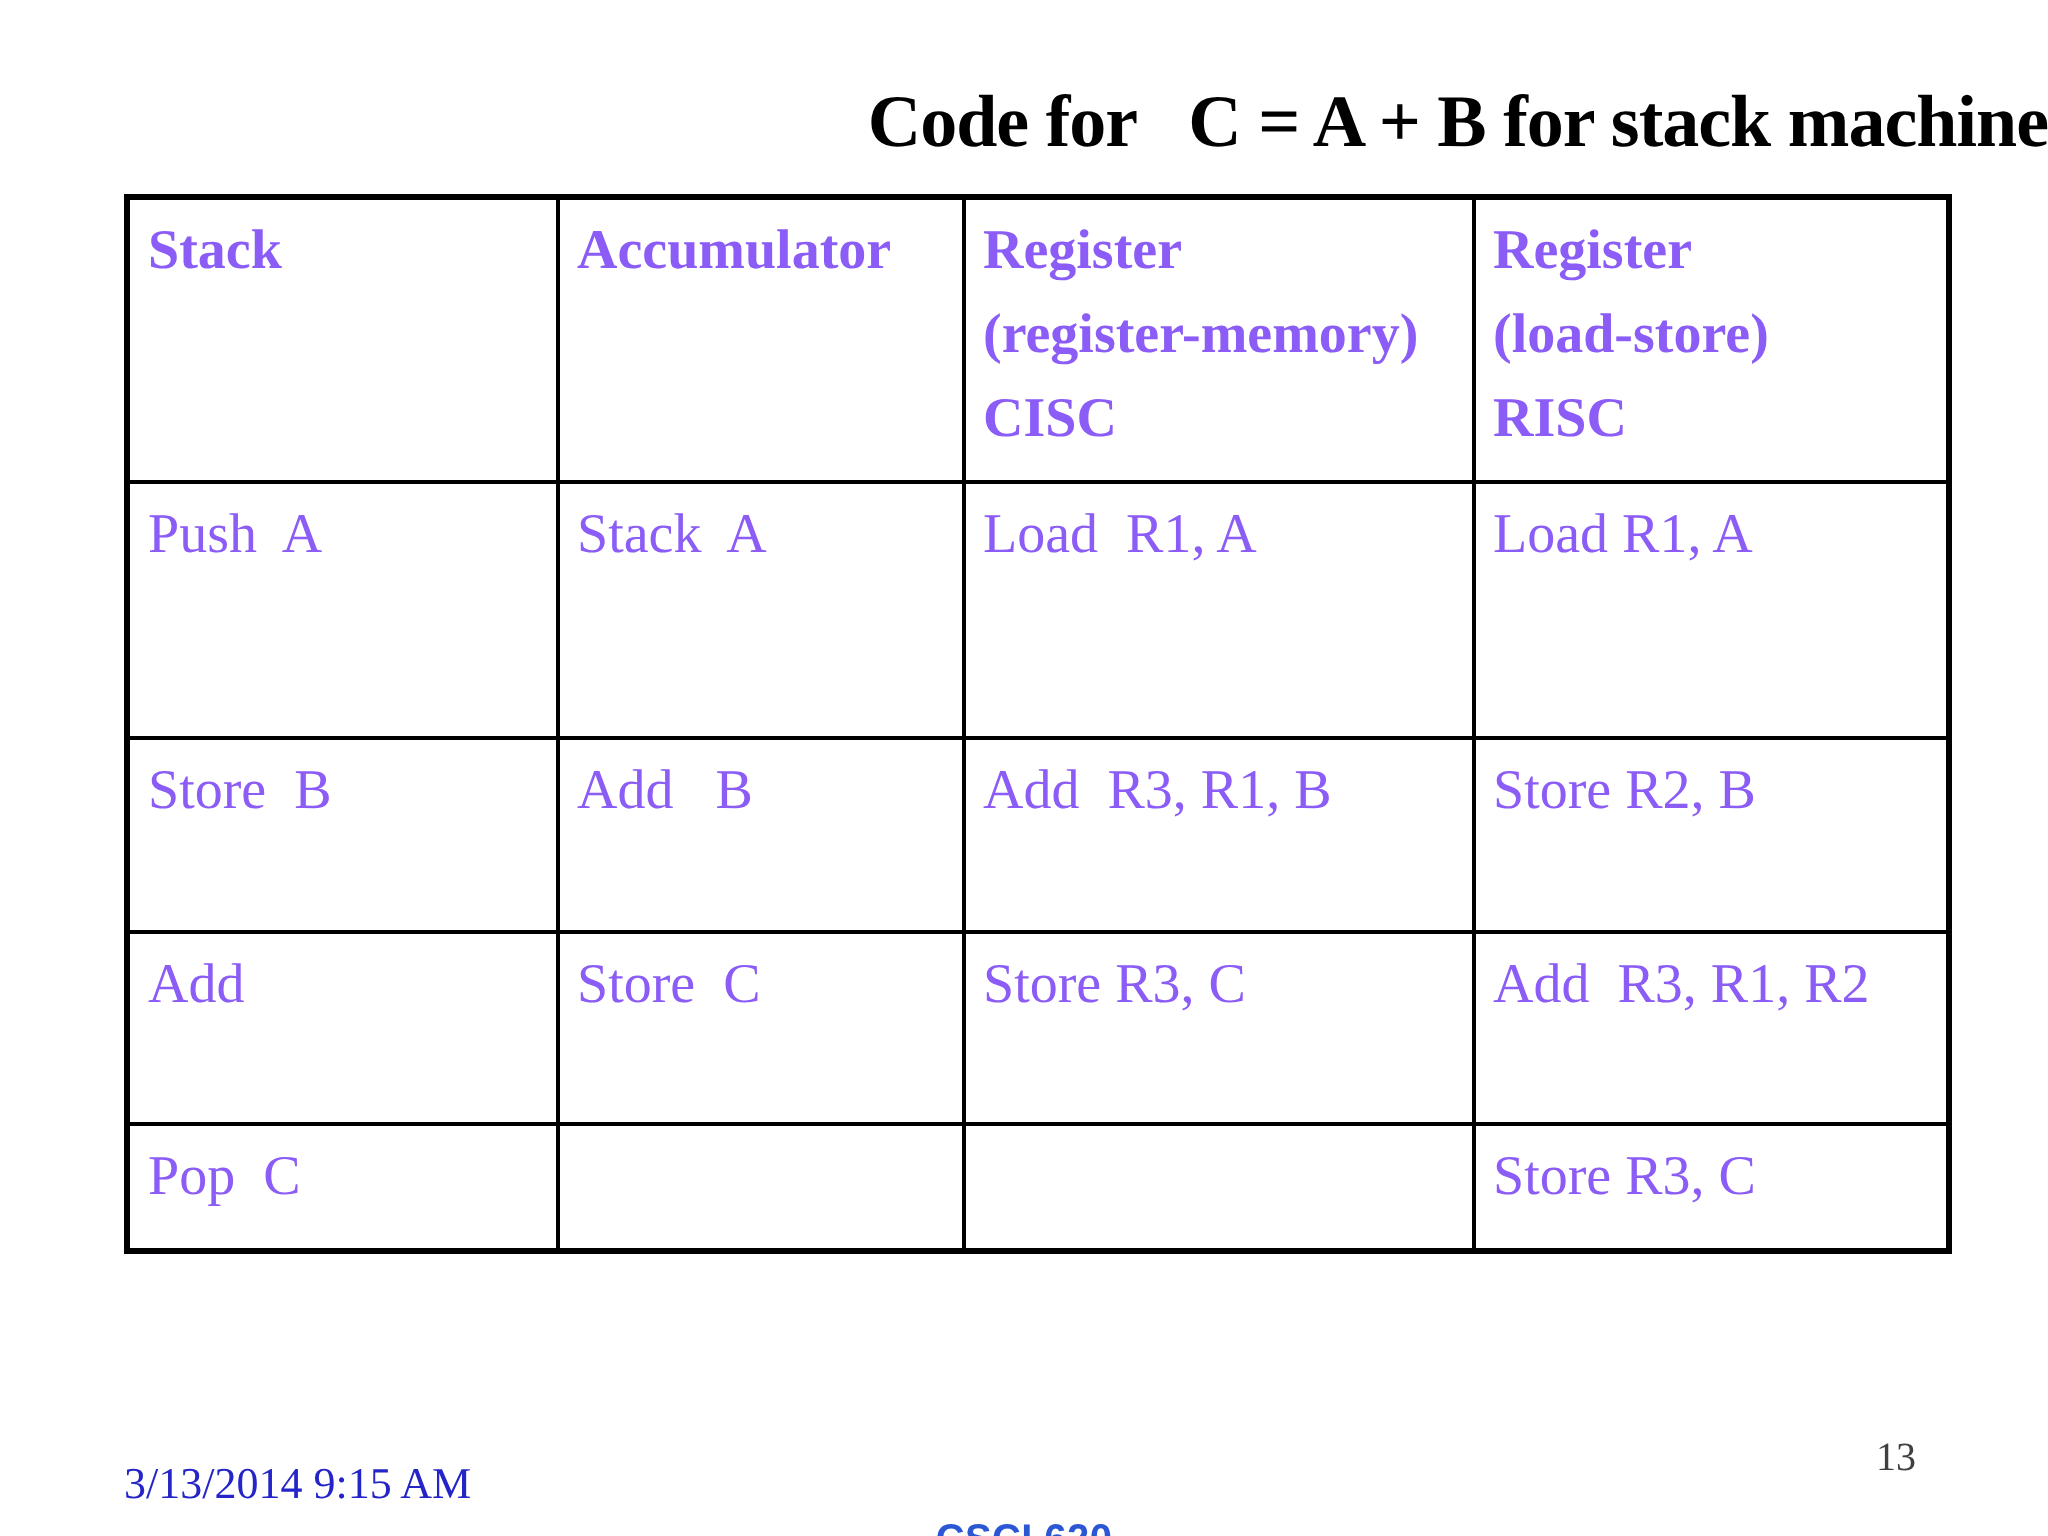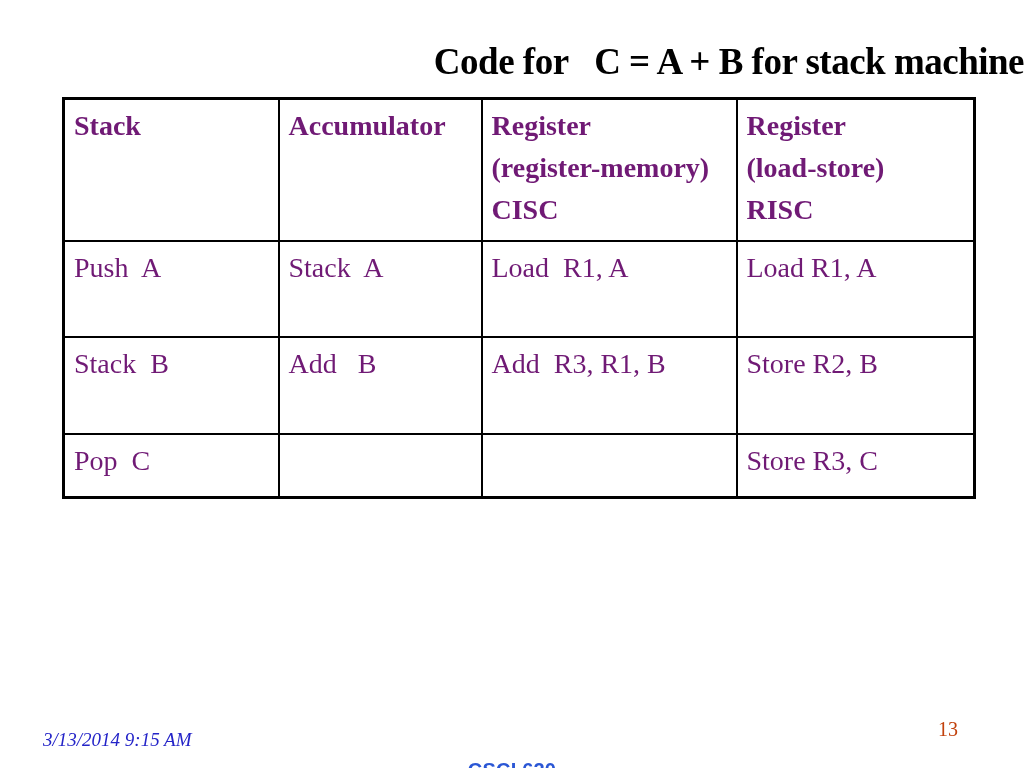--- a/index.html
+++ b/index.html
@@ -32,31 +32,30 @@
     border: 3px solid #000000;
   }
   table.cmp-table th, table.cmp-table td {
     border: 2px solid #000000;
     vertical-align: top;
     text-align: left;
     padding: 5px 9px;
     font-size: 28px;
     line-height: 1.5;
     white-space: pre-wrap;
-    color: #701a75;
+    color: #8b5cf6;
     overflow: hidden;
   }
   table.cmp-table th { font-weight: bold; }
 
   .footer-datetime {
     position: absolute;
-    left: 43px; top: 729px;
-    font-size: 19px;
+    left: 62px; top: 729px;
+    font-size: 22px;
     font-family: "Liberation Serif", serif;
-    font-style: italic;
   }
   .footer-course {
     position: absolute;
     left: 0; top: 736px; width: 100%;
     text-align: center;
     font-family: "Liberation Sans", sans-serif;
     font-weight: bold;
     font-size: 20px;
     letter-spacing: 0.2px;
     margin-top: 23px;
@@ -86,40 +85,46 @@
       <tr style="height:142px;">
         <th>Stack</th>
         <th>Accumulator</th>
         <th>Register
 (register-memory)
 CISC</th>
         <th>Register
 (load-store)
 RISC</th>
       </tr>
-      <tr style="height:96px;">
+      <tr style="height:128px;">
         <td>Push  A</td>
         <td>Stack  A</td>
         <td>Load  R1, A</td>
         <td>Load R1, A</td>
       </tr>
       <tr style="height:97px;">
-        <td>Stack  B</td>
+        <td>Store  B</td>
         <td>Add   B</td>
         <td>Add  R3, R1, B</td>
         <td>Store R2, B</td>
+      </tr>
+      <tr style="height:96px;">
+        <td>Add</td>
+        <td>Store  C</td>
+        <td>Store R3, C</td>
+        <td>Add  R3, R1, R2</td>
       </tr>
       <tr style="height:64px;">
         <td>Pop  C</td>
         <td></td>
         <td></td>
         <td>Store R3, C</td>
       </tr>
     </tbody>
   </table>
 
   <div class="footer-datetime" style="color: rgb(36, 36, 200);">3/13/2014 9:15 AM</div>
 
   <div class="footer-course" style="color: rgb(43, 87, 213);">CSCI 620</div>
 
-  <div class="footer-page" style="color: #c2410c;">13</div>
+  <div class="footer-page" style="color: #404040;">13</div>
 
 </div>
 
 </body></html>

